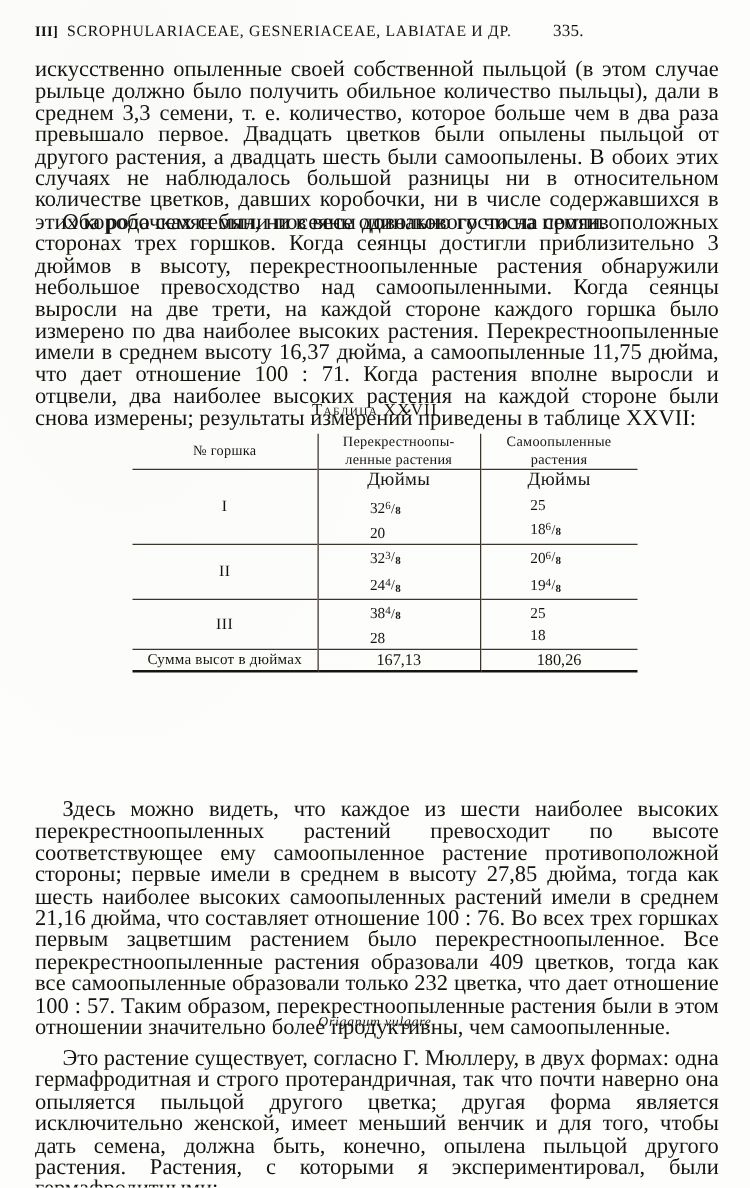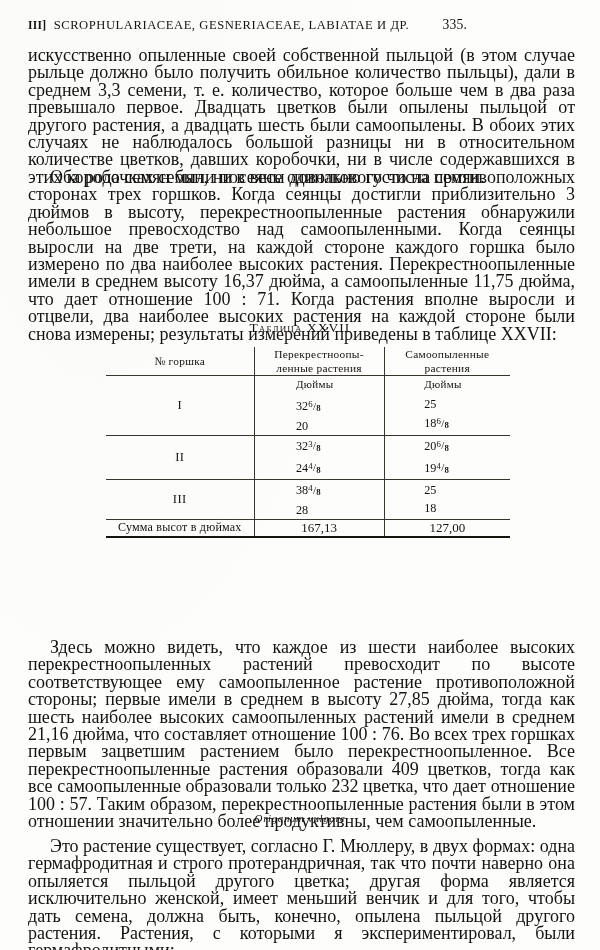--- a/index.html
+++ b/index.html
@@ -141,21 +141,21 @@
   }
   td.vals {
     font-size: 12.2px;
     line-height: 17.2px;
     padding: 6px 0 9px 0;
   }
   td.vals .unit {
     display: block;
     letter-spacing: 0.3px;
     margin-bottom: 3px;
-    font-size: 11px;
+    font-size: 15px;
   }
   td.vals .v {
     display: block;
   }
   
   td.vals .inner {
     display: inline-block;
     text-align: left;
     min-width: 46px;
   }
@@ -279,21 +279,21 @@
           </td>
           <td class="vals vl">
             <span class="v"><span class="inner"><span>25</span></span></span>
             <span class="v"><span class="inner"><span>18</span></span></span>
           </td>
         </tr>
 
         <tr class="rule-thin">
           <td class="sum-label">Сумма высот в дюймах</td>
           <td class="sum-val vl">167,13</td>
-          <td class="sum-val vl">127,00</td>
+          <td class="sum-val vl">180,26</td>
         </tr>
 
         <tr class="rule-bottom">
           <td></td>
           <td></td>
           <td></td>
         </tr>
       </tbody>
     </table>
   </div>

